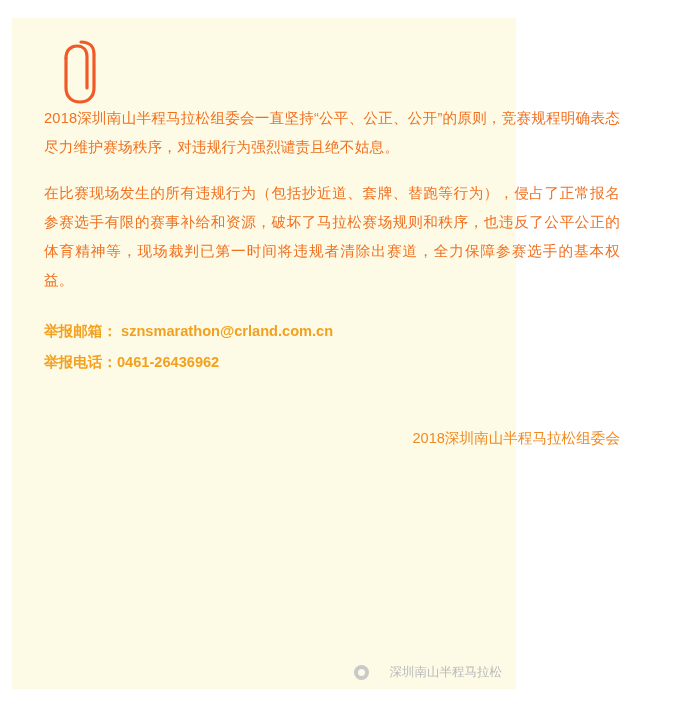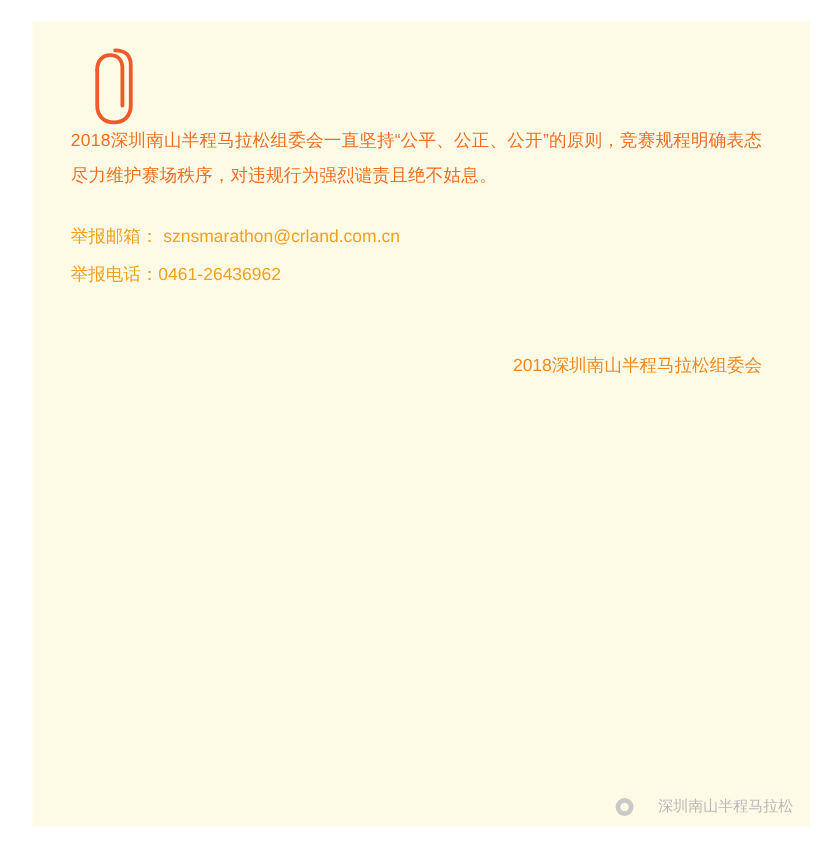--- a/index.html
+++ b/index.html
@@ -17,23 +17,23 @@
   .page {
     position: relative;
     width: 690px;
     height: 707px;
     background: #ffffff;
   }
 
   
   .card {
     position: absolute;
-    left: 27px;
+    left: 12px;
     top: 18px;
-    width: 648px;
+    width: 504px;
     height: 671px;
     background: #fdfbe6;
     box-sizing: border-box;
   }
 
   
   .clip {
     position: absolute;
     left: 47px;
     top: 18px;
@@ -57,20 +57,21 @@
     text-align: justify;
     text-justify: inter-ideograph;
     letter-spacing: 0.2px;
   }
 
   .contact {
     margin-top: 22px;
     color: #f4a01f;
     font-size: 14.6px;
     line-height: 29px;
+    font-weight: bold;
   }
   .contact div {
     margin-bottom: 2px;
   }
 
   .signature {
     margin-top: 46px;
     text-align: right;
     color: #f08a20;
     font-size: 14.6px;
@@ -115,20 +116,21 @@
   <div class="card">
 
     <svg class="clip" viewBox="0 0 40 72">
       <path d="M22 6 C31 6 35 11 35 18 L35 52 C35 61 29 66 21 66 C13 66 7 61 7 52 L7 22" fill="none" stroke="#f05a28" stroke-width="3.2" stroke-linecap="round"></path>
       <path d="M7 22 C7 14 12 10 18 10 C24 10 28 14 28 21 L28 52" fill="none" stroke="#f05a28" stroke-width="3.2" stroke-linecap="round"></path>
     </svg>
 
     <div class="content">
 
       <p class="para">2018深圳南山半程马拉松组委会一直坚持“公平、公正、公开”的原则，竞赛规程明确表态尽力维护赛场秩序，对违规行为强烈谴责且绝不姑息。</p>
+      <p class="para">在比赛现场发生的所有违规行为（包括抄近道、套牌、替跑等行为），侵占了正常报名参赛选手有限的赛事补给和资源，破坏了马拉松赛场规则和秩序，也违反了公平公正的体育精神等，现场裁判已第一时间将违规者清除出赛道，全力保障参赛选手的基本权益。</p>
 
       <div class="contact">
         <div>举报邮箱： sznsmarathon@crland.com.cn</div>
         <div>举报电话：0461-26436962</div>
       </div>
 
       <div class="signature">
         <div>2018深圳南山半程马拉松组委会</div>
 
       </div>

